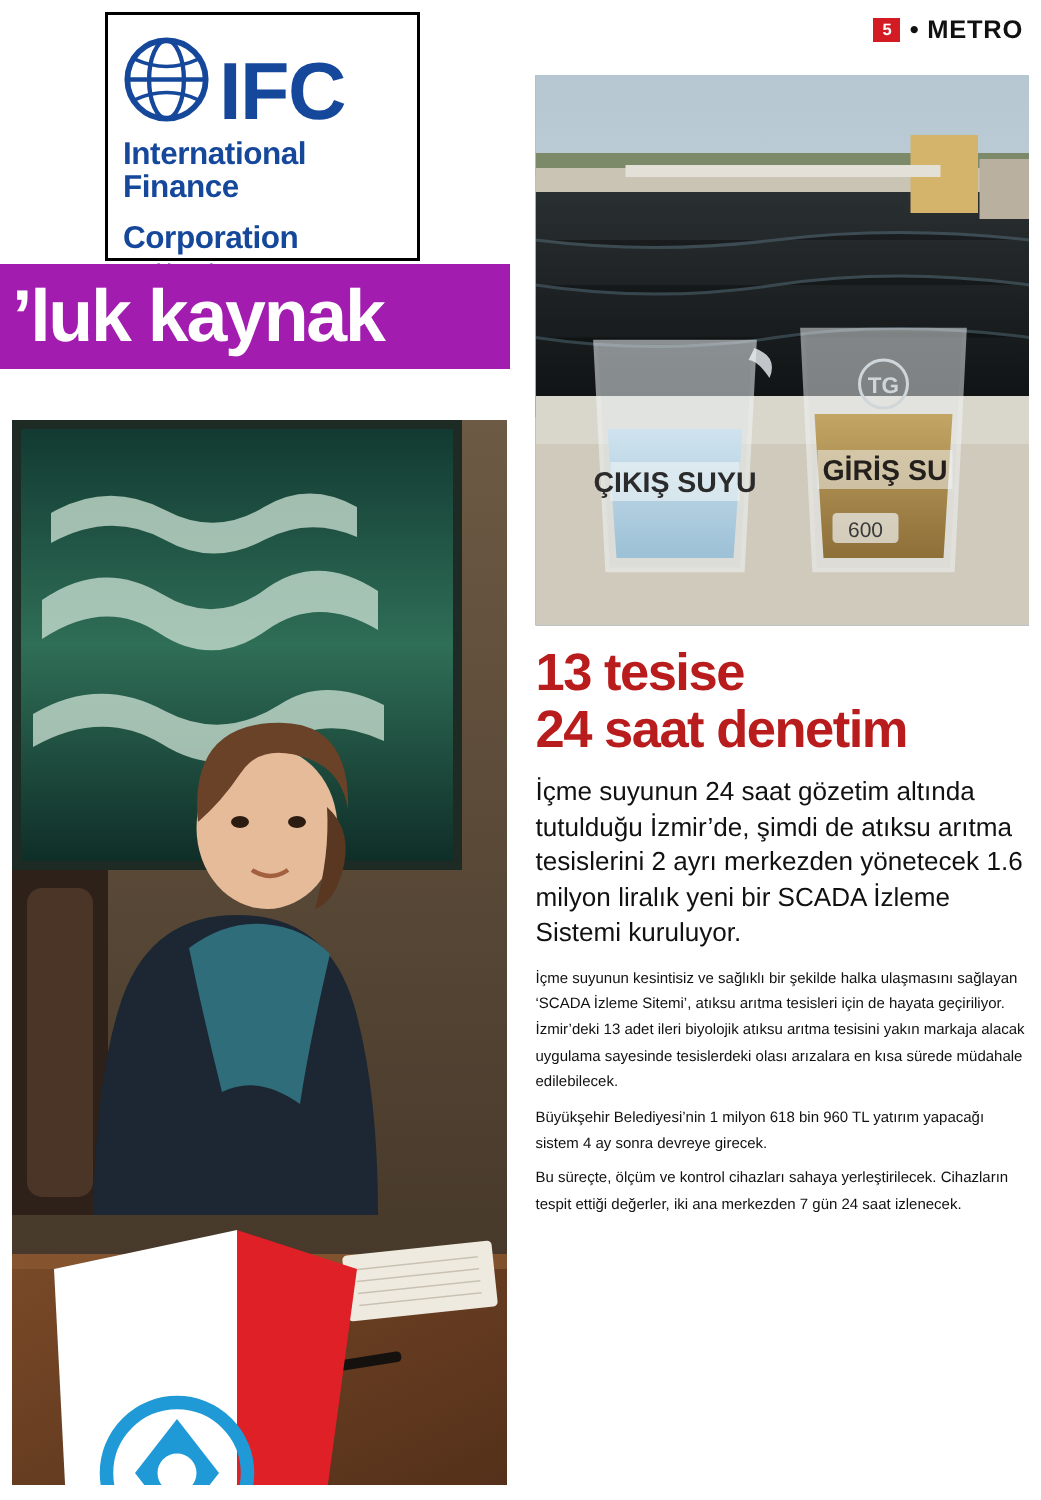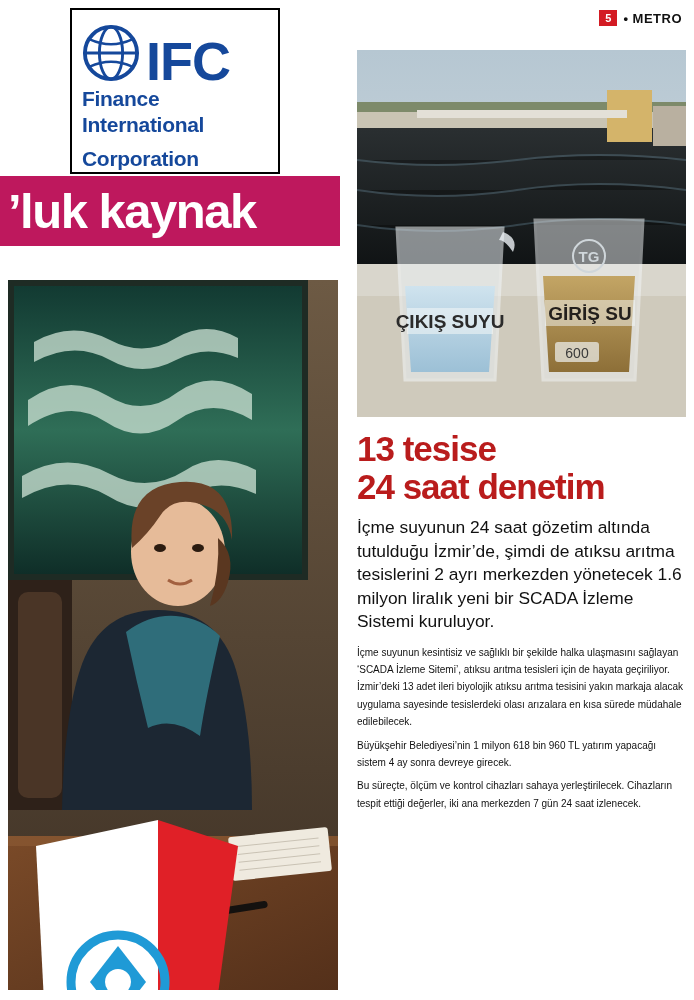--- a/index.html
+++ b/index.html
@@ -12,21 +12,21 @@
   
   .page-badge{
     position:absolute;top:10px;right:12px;
     display:flex;align-items:center;gap:6px;
   }
   .page-badge .num{
     background:#d31b23;color:#fff;font-weight:bold;font-size:11px;
     padding:2px 6px;line-height:12px;
   }
   .page-badge .sec{
-    font-size:13px;font-weight:bold;letter-spacing:.5px;color:#111;
+    font-size:17px;font-weight:bold;letter-spacing:.5px;color:#111;
   }
 
   
   .ifc-box{
     position:absolute;left:70px;top:8px;width:210px;height:166px;
     border:2px solid #000;background:#fff;box-sizing:border-box;
     padding:8px 10px 6px 10px;
   }
   .ifc-top{display:flex;align-items:center;gap:6px;}
   .ifc-mark{width:58px;height:58px;flex:0 0 58px;}
@@ -40,21 +40,21 @@
     margin-top:4px;color:#15489b;font-weight:bold;
     font-size:21px;line-height:22px;letter-spacing:-.3px;
   }
   .ifc-wbg{
     margin-top:5px;color:#15489b;font-size:11.5px;font-weight:bold;
   }
 
   
   .banner{
     position:absolute;left:0;top:176px;width:340px;height:70px;
-    background:#be185d;
+    background:#a21caf;
   }
   .banner .txt{
     position:absolute;left:8px;top:8px;
     color:#fff;font-weight:bold;font-size:49px;line-height:54px;
     letter-spacing:-1.5px;
     font-family:"Liberation Sans", sans-serif;
   }
 
   
   .photo-left{
@@ -100,22 +100,22 @@
         <svg viewBox="0 0 60 60" width="58" height="58" aria-hidden="true">
           <circle cx="30" cy="30" r="27" fill="none" stroke="#15489b" stroke-width="4"></circle>
           <ellipse cx="30" cy="30" rx="12" ry="27" fill="none" stroke="#15489b" stroke-width="3"></ellipse>
           <line x1="3" y1="30" x2="57" y2="30" stroke="#15489b" stroke-width="3"></line>
           <path d="M8 16 Q30 26 52 16" fill="none" stroke="#15489b" stroke-width="2.5"></path>
           <path d="M8 44 Q30 34 52 44" fill="none" stroke="#15489b" stroke-width="2.5"></path>
         </svg>
       </span>
       <span class="ifc-letters">IFC</span>
     </div>
+    <div class="ifc-name">International</div>
     <div class="ifc-name" style="margin-top:0">Finance</div>
-    <div class="ifc-name">International</div>
     <div class="ifc-name" style="margin-top:12px">Corporation</div>
     <div class="ifc-wbg">World Bank Group</div>
   </div>
 
   <div class="banner">
     <div class="txt">’luk kaynak</div>
   </div>
 
   <div class="photo-left">
     <svg viewBox="0 0 330 710" preserveAspectRatio="xMidYMid slice" aria-hidden="true">

